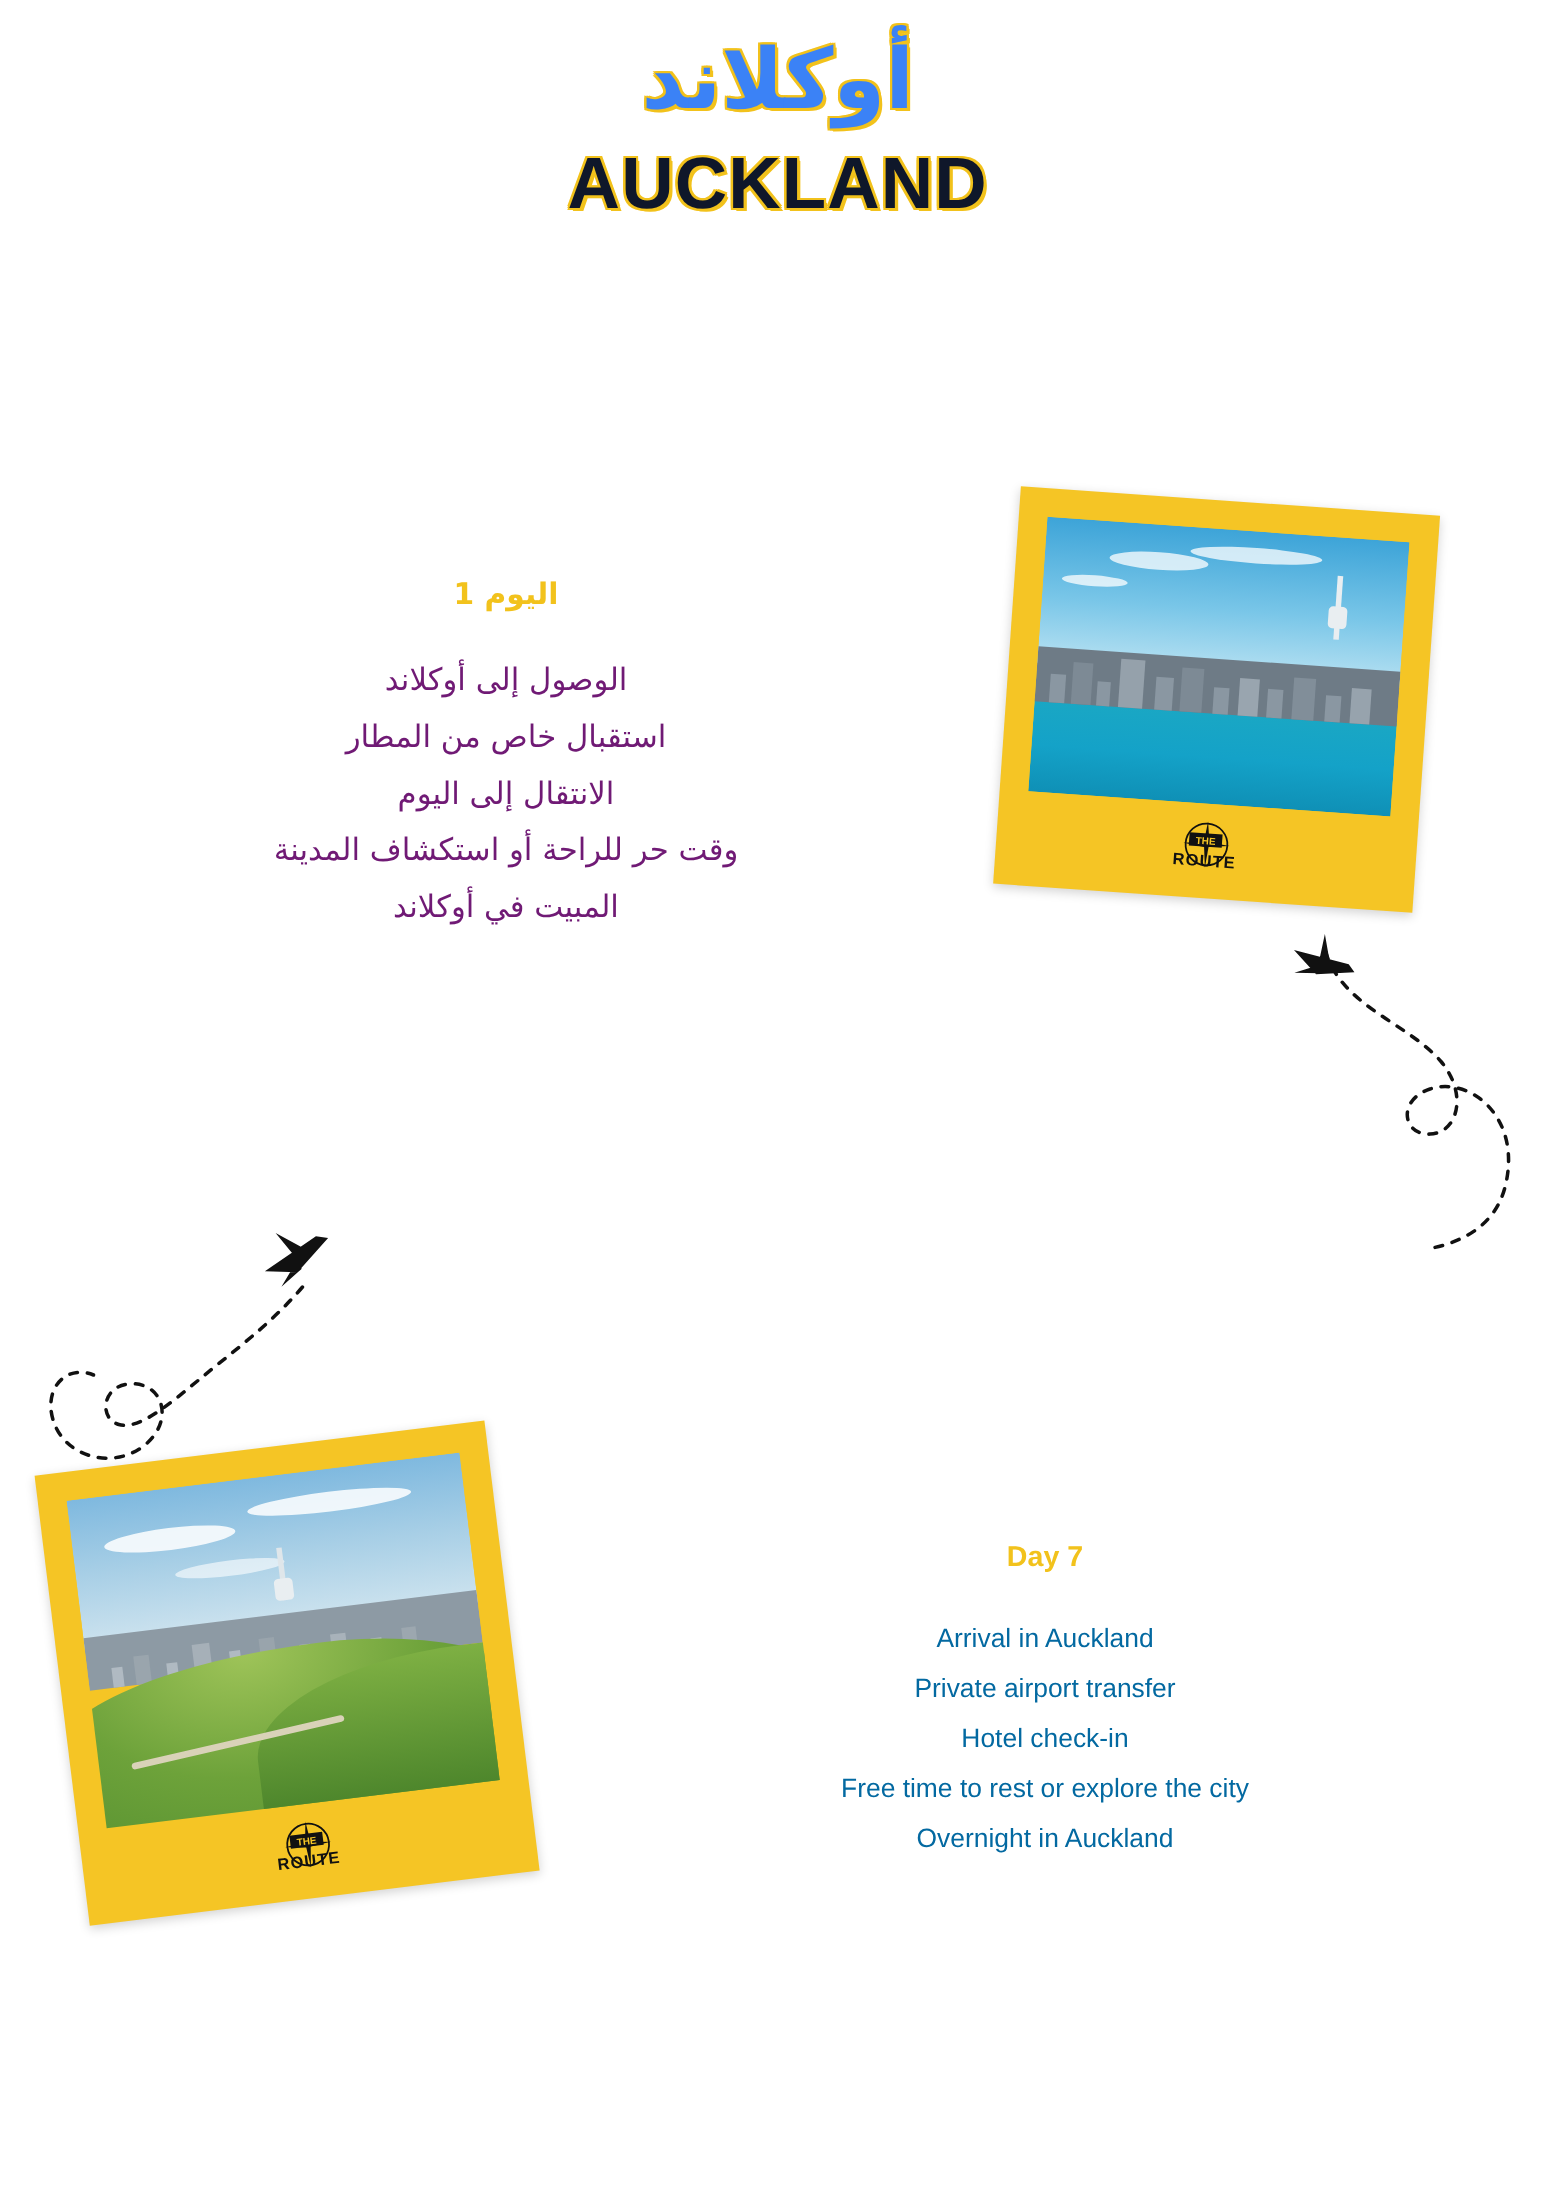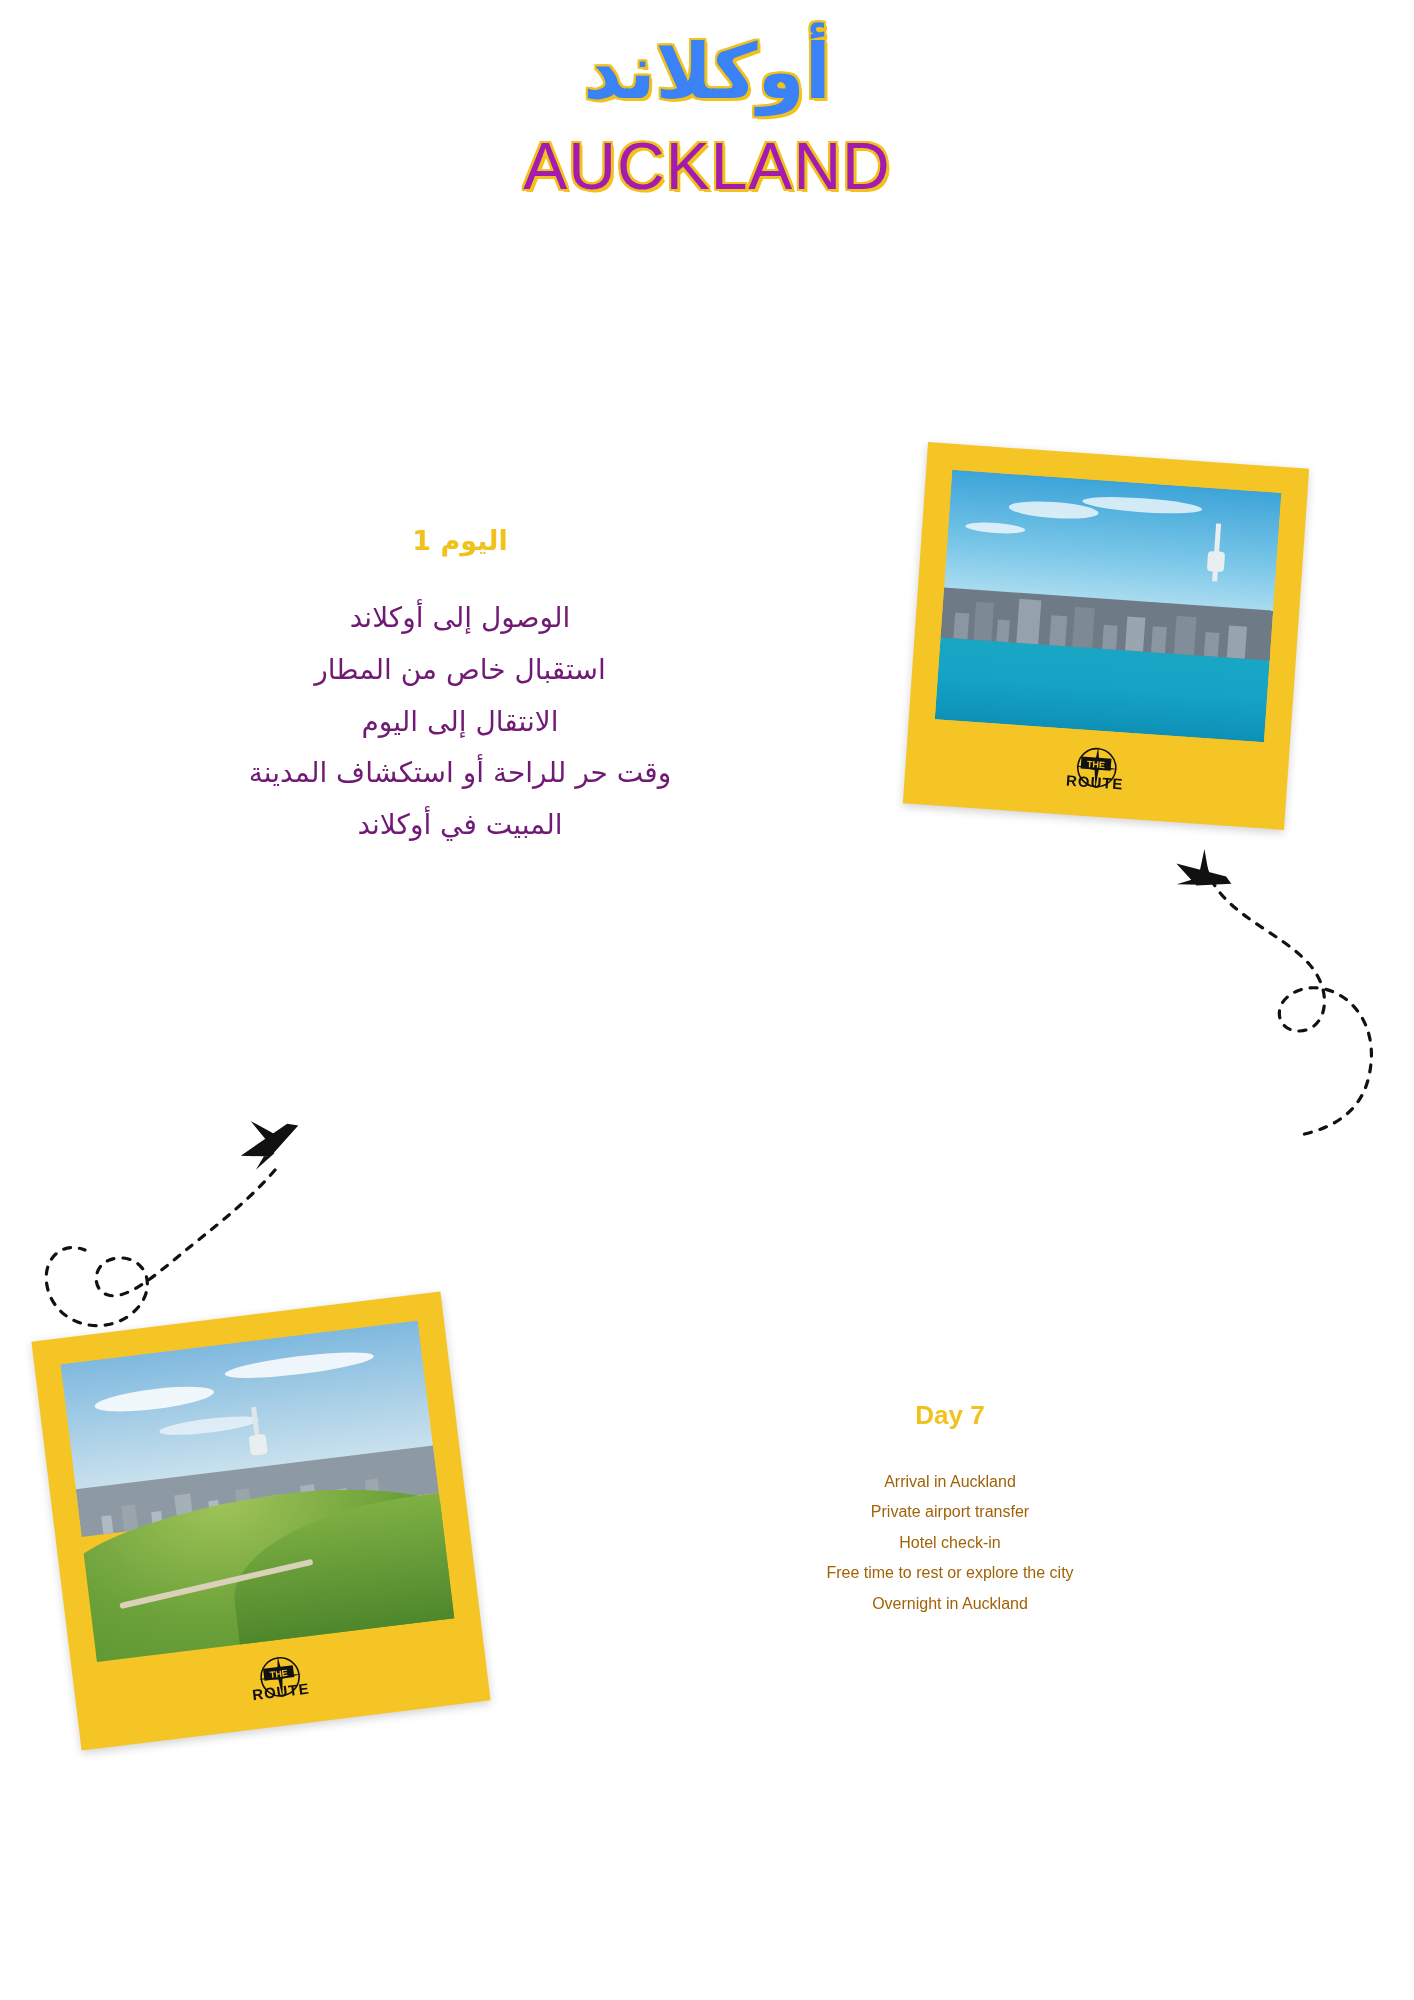--- a/index.html
+++ b/index.html
@@ -36,23 +36,23 @@
     letter-spacing: 1px;
     text-shadow:
       2px 0 0 #f2c21c, -2px 0 0 #f2c21c, 0 2px 0 #f2c21c, 0 -2px 0 #f2c21c,
       2px 2px 0 #f2c21c, -2px -2px 0 #f2c21c, 2px -2px 0 #f2c21c, -2px 2px 0 #f2c21c,
       3px 3px 0 #f2c21c;
     margin: 0;
   }
   .title-en {
     font-family: "Liberation Sans", sans-serif;
     font-size: 66px;
-    font-weight: normal;
+    font-weight: bold;
     line-height: 1.1;
-    color: #a21caf;
+    color: #0f172a;
     letter-spacing: 1px;
     margin: 16px 0 0 0;
     text-shadow:
       2px 0 0 #f2c21c, -2px 0 0 #f2c21c, 0 2px 0 #f2c21c, 0 -2px 0 #f2c21c,
       2px 2px 0 #f2c21c, -2px -2px 0 #f2c21c, 2px -2px 0 #f2c21c, -2px 2px 0 #f2c21c,
       3px 3px 0 #f2c21c;
   }
 
   
   .block-ar {
@@ -86,23 +86,23 @@
     width: 640px;
     text-align: center;
   }
   .day-label-en {
     font-size: 26px;
     font-weight: bold;
     color: #f2c21c;
     margin-bottom: 36px;
   }
   .lines-en {
-    font-size: 16px;
+    font-size: 24px;
     line-height: 1.9;
-    color: #a16207;
+    color: #0369a1;
   }
 
   
   .polaroid {
     position: absolute;
     background: #f5c525;
     padding: 26px 26px 8px 26px;
     box-shadow: 0 3px 10px rgba(0,0,0,0.18);
   }
   .polaroid .photo {

